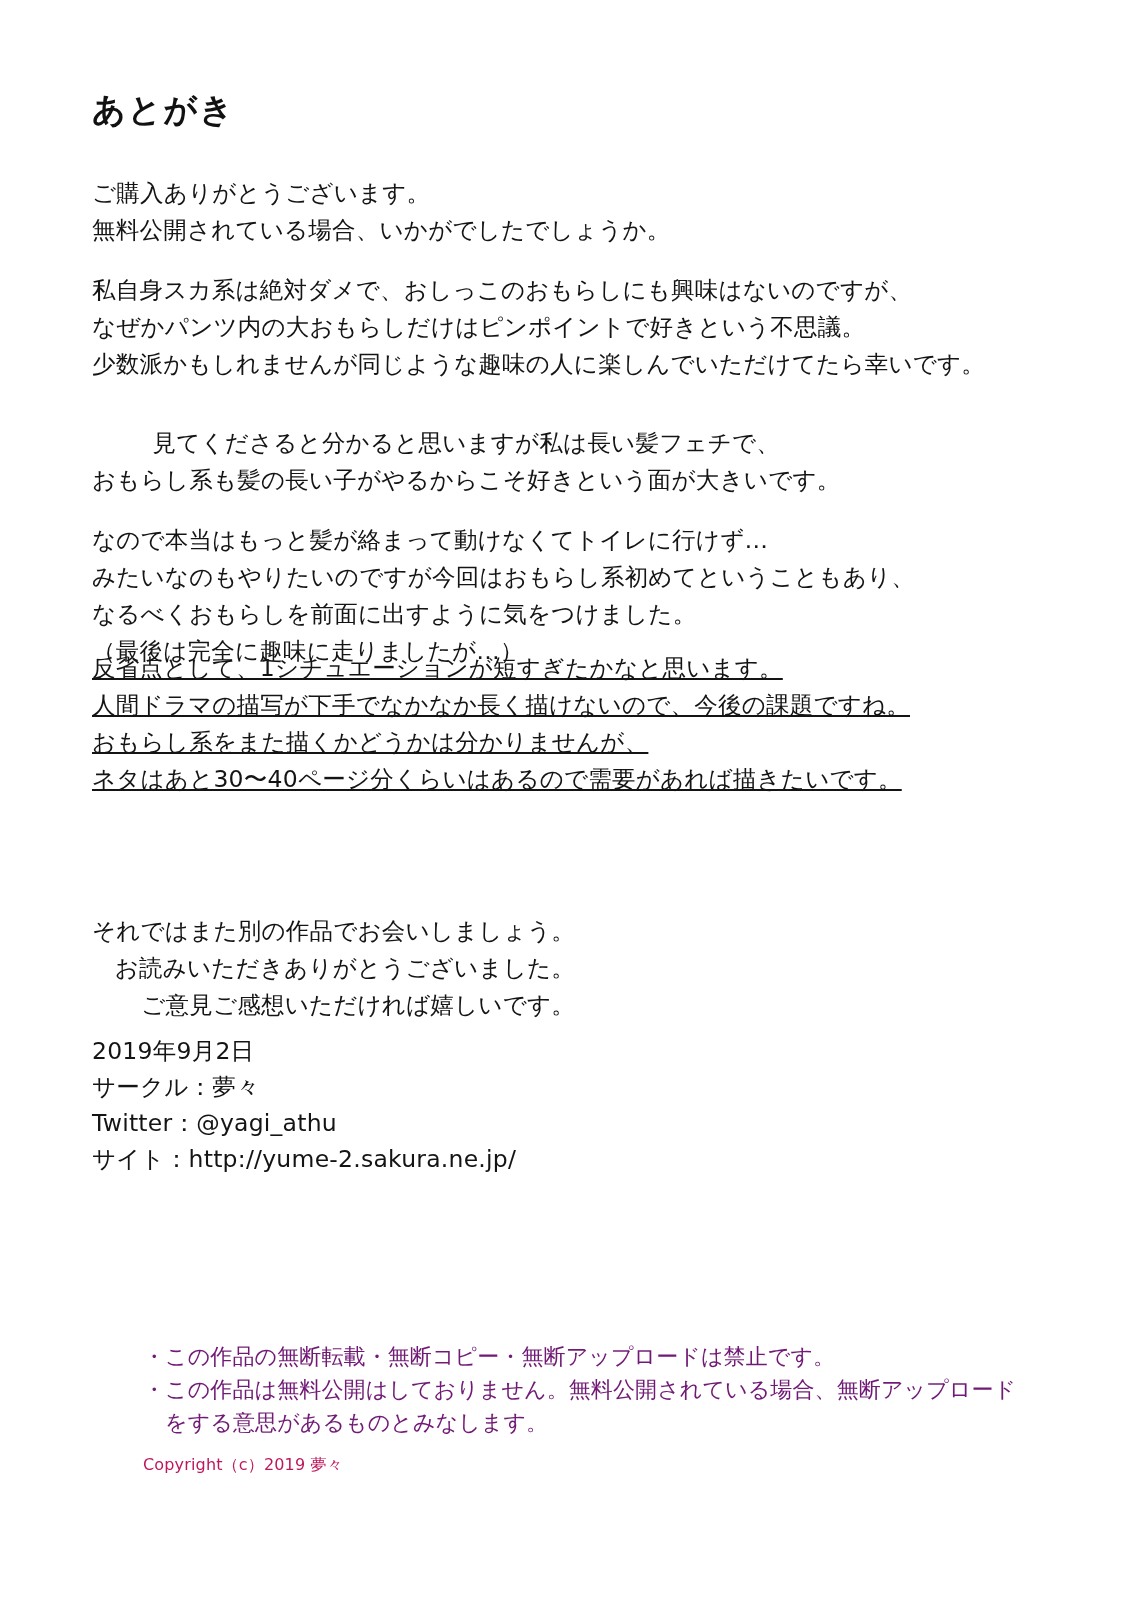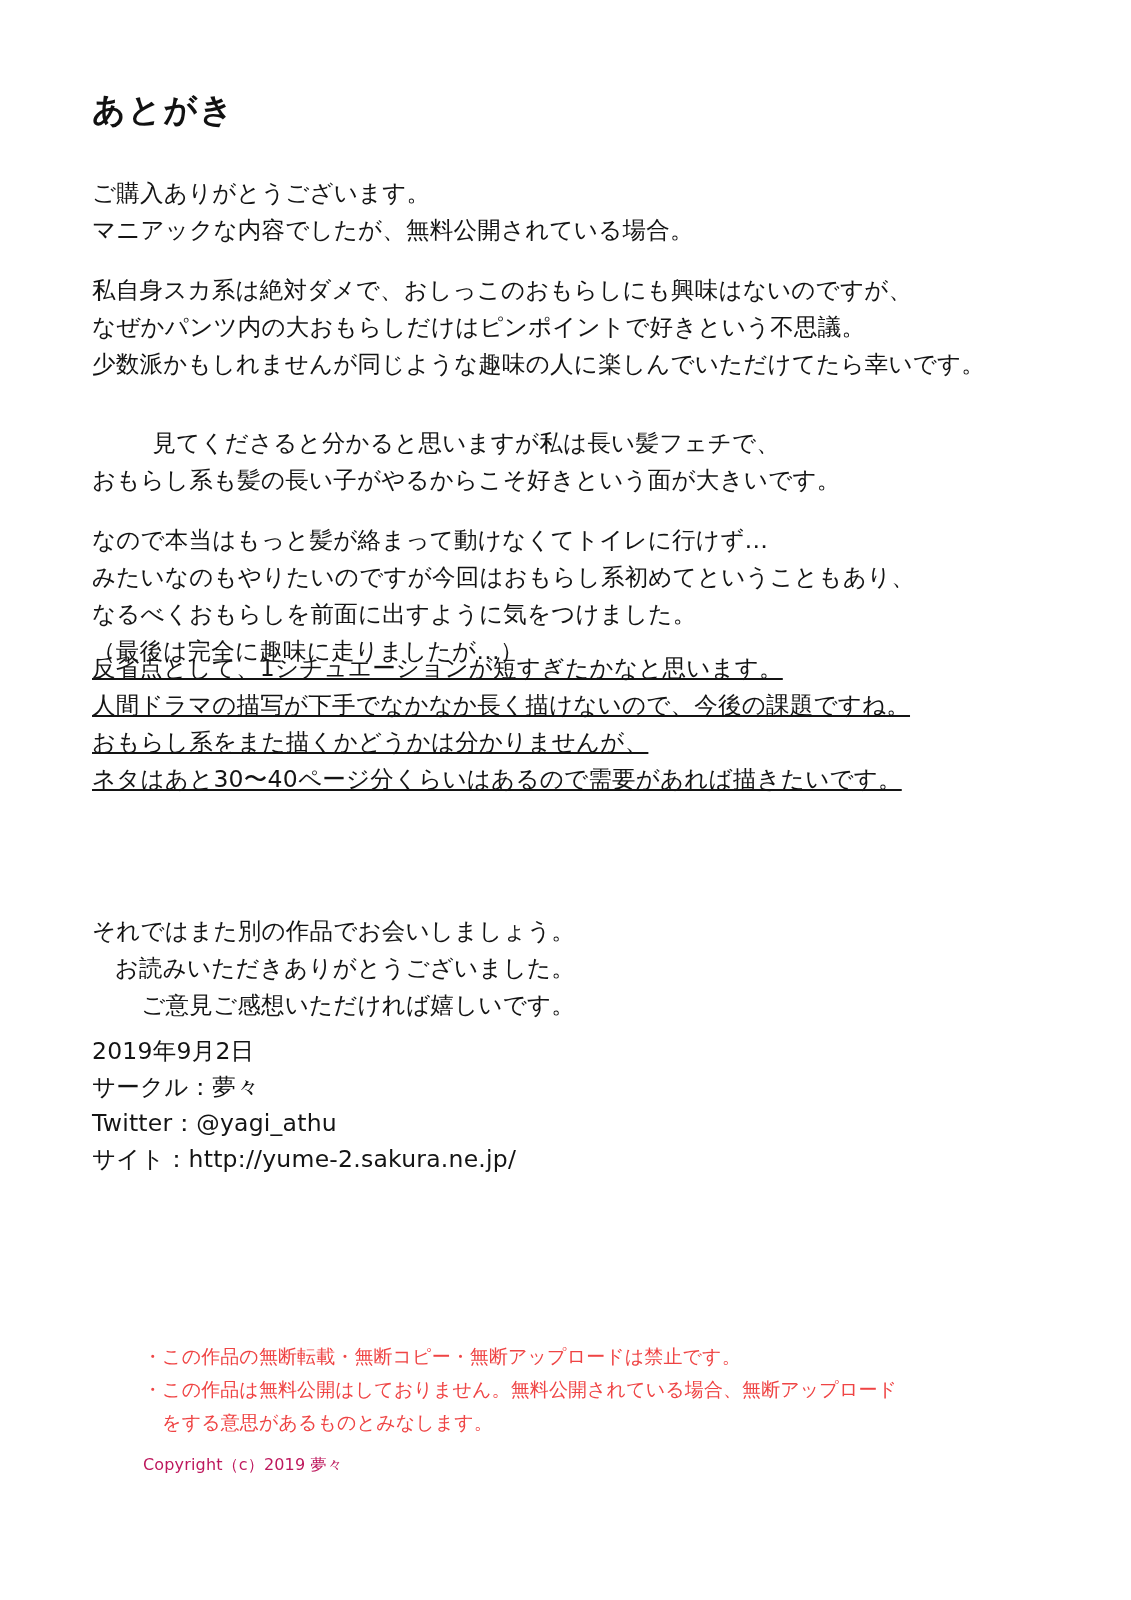--- a/index.html
+++ b/index.html
@@ -43,44 +43,44 @@
   .b3 { top: 425px; text-align: center; }
   .b4 { top: 500px; margin-top: 22px; }
   .b5 { top: 650px; text-decoration: underline; }
   .b6 { top: 913px; text-align: right; }
   .b7 { top: 1033px; line-height: 36px; }
 
   .notice {
     position: absolute;
     left: 143px;
     top: 1340px;
-    font-size: 19px;
+    font-size: 22px;
     line-height: 33px;
     letter-spacing: 0.005em;
-    color: #ef4444;
+    color: #701a75;
     white-space: pre-line;
   }
   .copyright {
     position: absolute;
     left: 143px;
     top: 1455px;
     font-size: 16px;
     color: #be185d;
     letter-spacing: 0.01em;
   }
 </style>
 </head>
 <body>
 
 <div class="page">
 
   <div class="title">あとがき</div>
 
   <div class="body-block b1">ご購入ありがとうございます。
-マニアックな内容でしたが、無料公開されている場合。</div>
+無料公開されている場合、いかがでしたでしょうか。</div>
 
   <div class="body-block b2">私自身スカ系は絶対ダメで、おしっこのおもらしにも興味はないのですが、
 なぜかパンツ内の大おもらしだけはピンポイントで好きという不思議。
 少数派かもしれませんが同じような趣味の人に楽しんでいただけてたら幸いです。</div>
 
   <div class="body-block b3">見てくださると分かると思いますが私は長い髪フェチで、
 おもらし系も髪の長い子がやるからこそ好きという面が大きいです。</div>
 
   <div class="body-block b4">なので本当はもっと髪が絡まって動けなくてトイレに行けず…
 みたいなのもやりたいのですが今回はおもらし系初めてということもあり、

